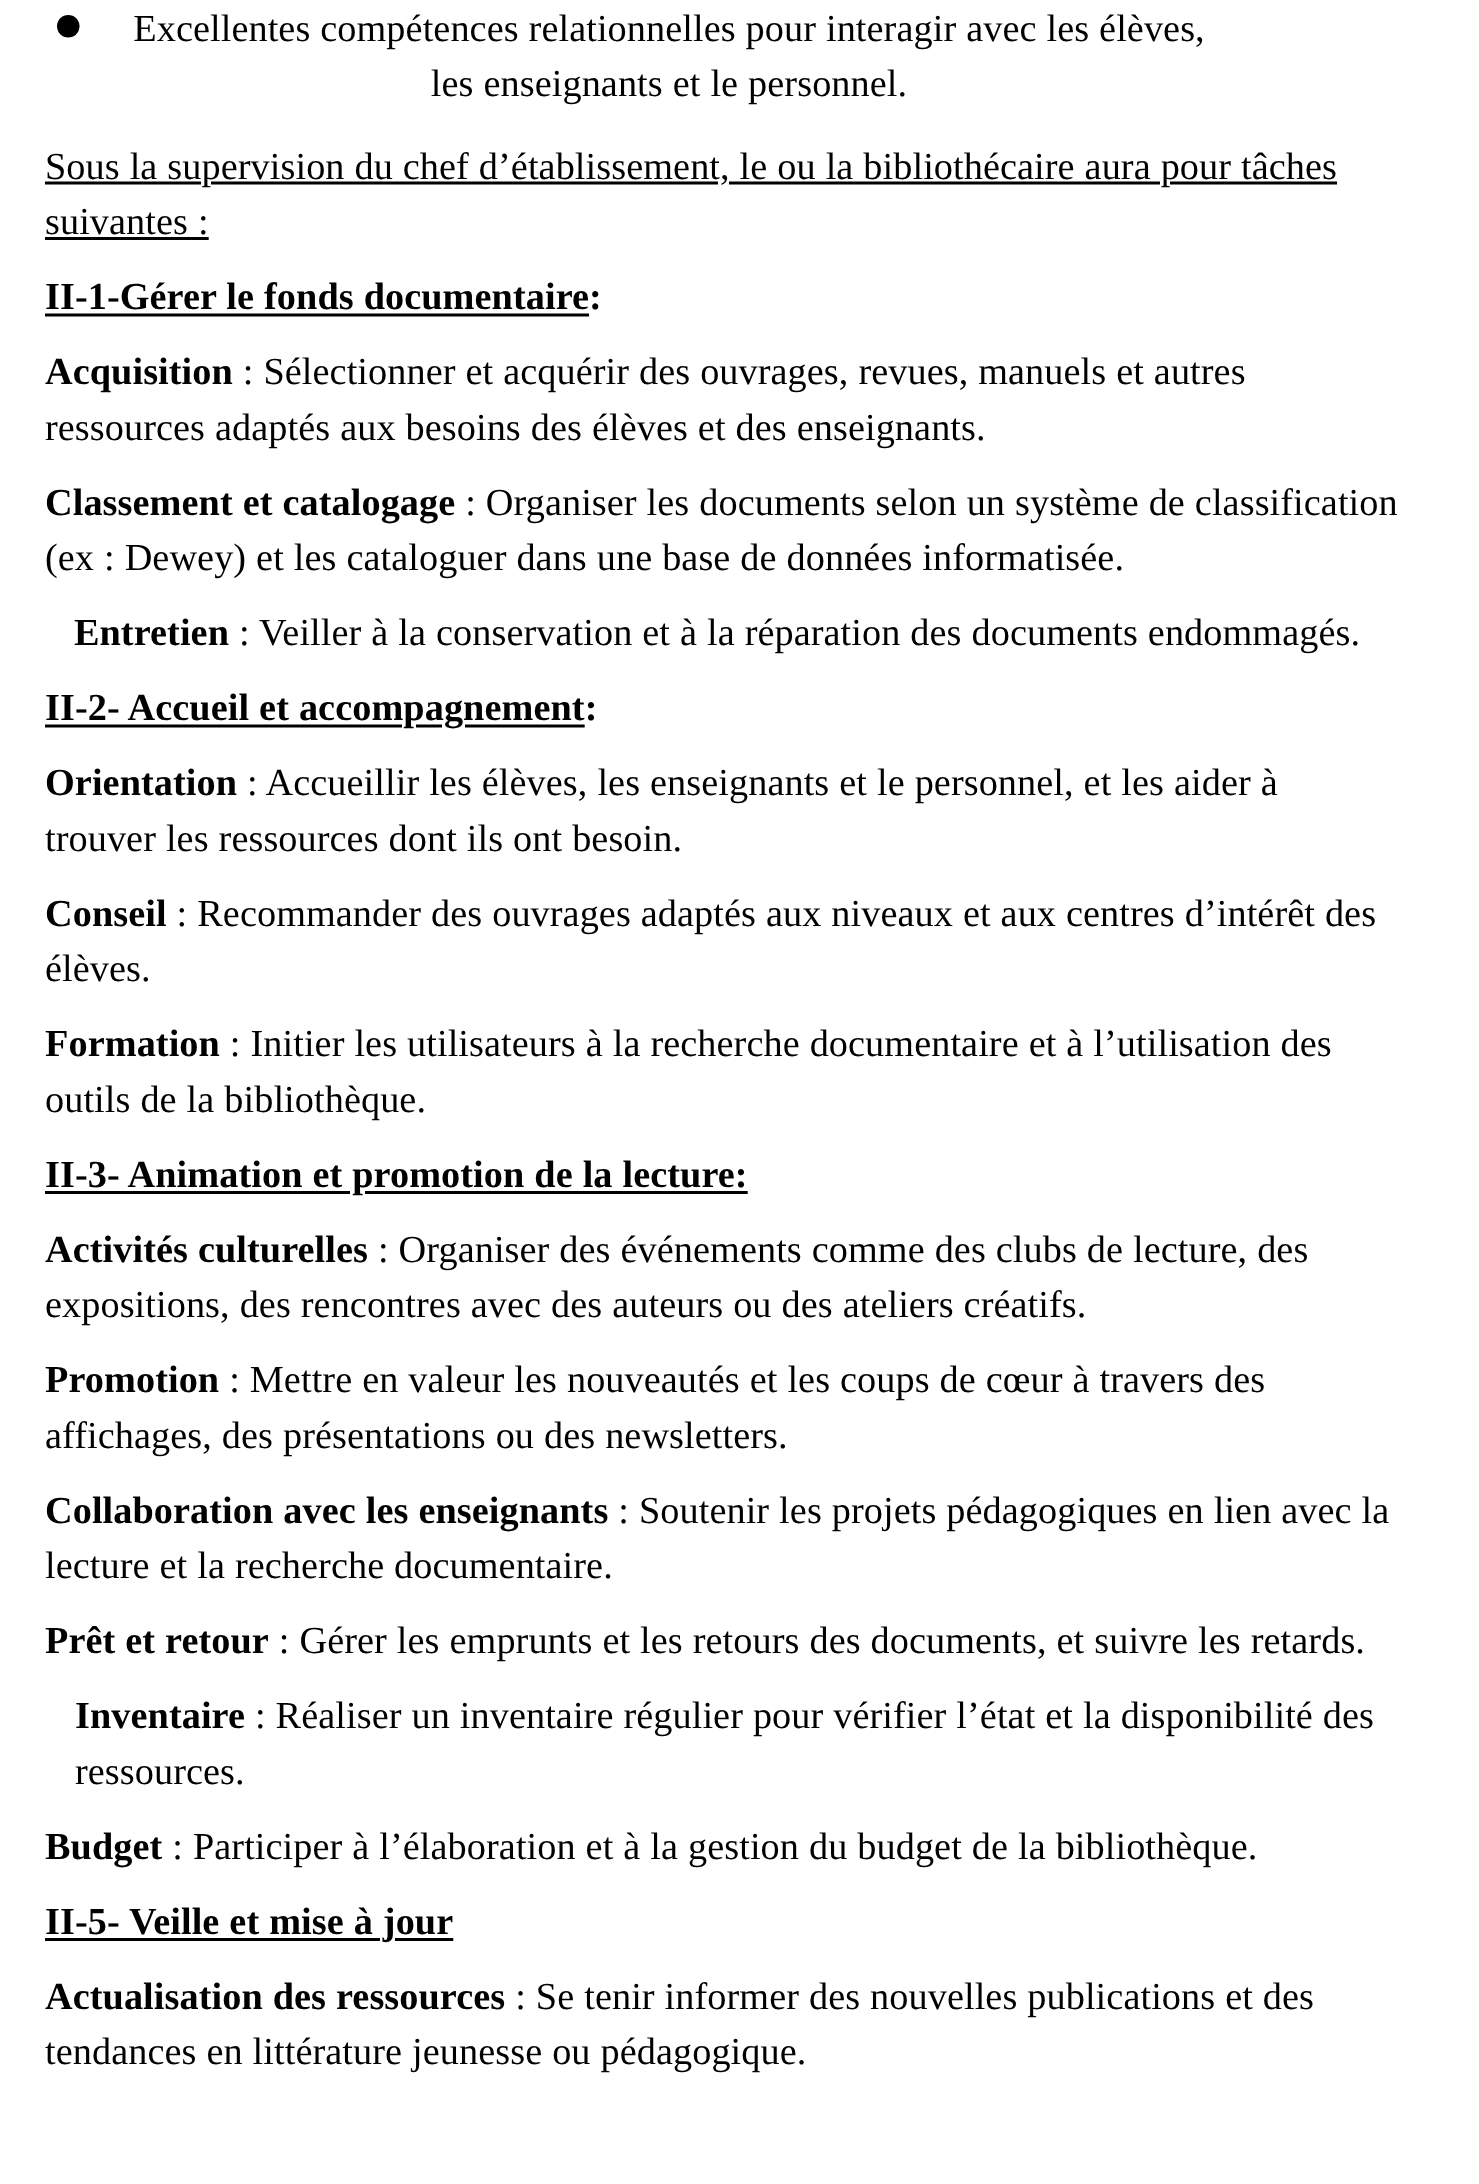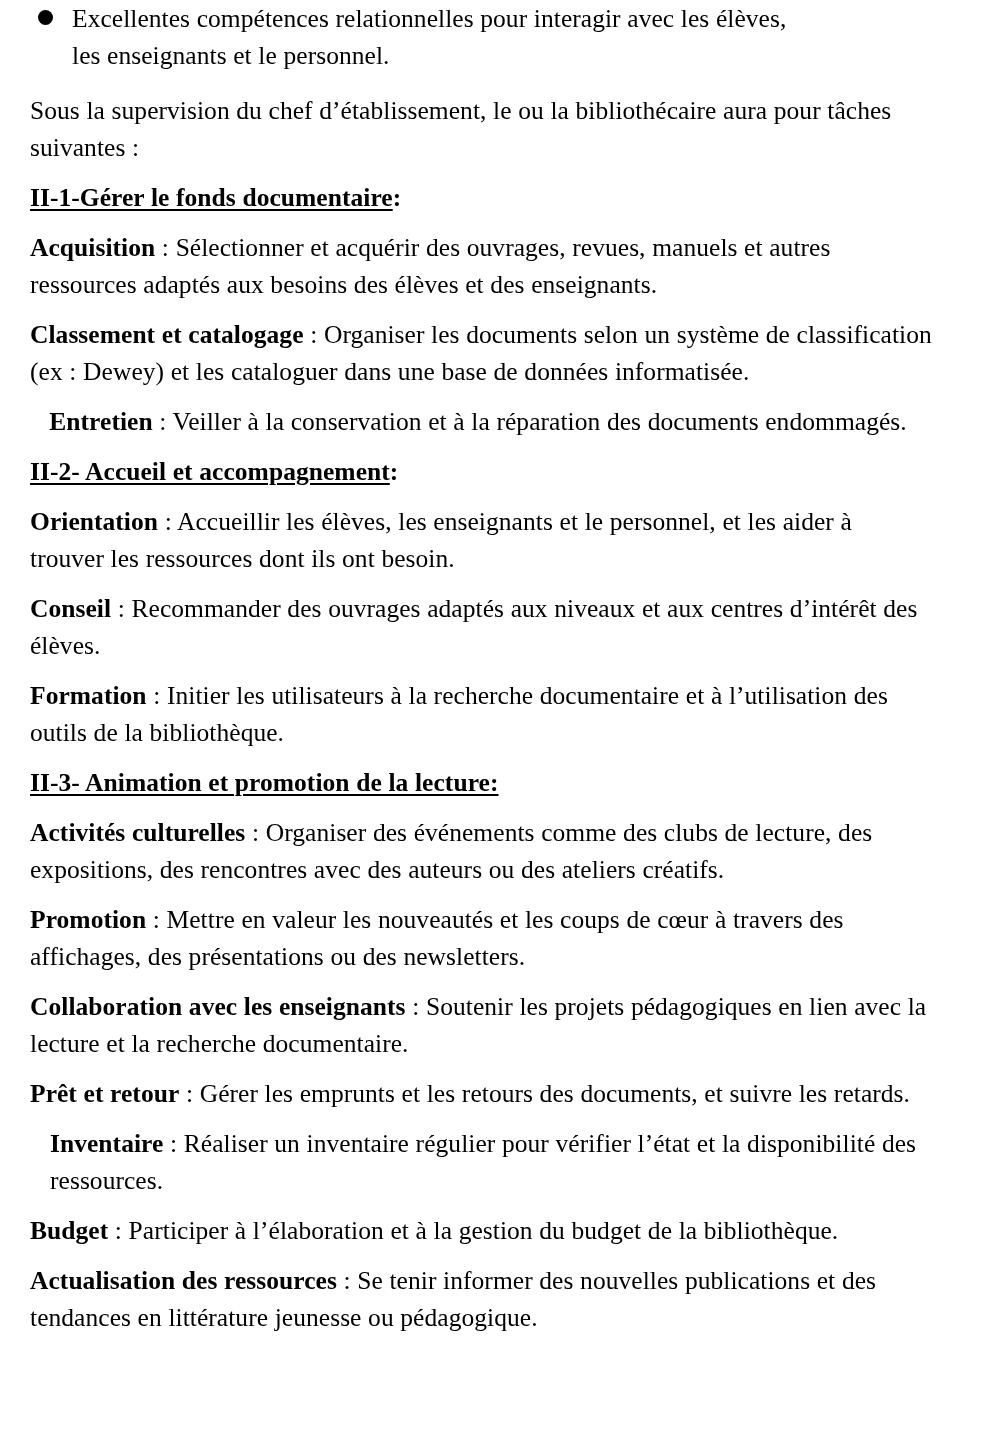--- a/index.html
+++ b/index.html
@@ -33,20 +33,21 @@
     text-align: left;
     word-spacing: 0.2px;
   }
 
   
   .bullet-item {
     display: flex;
     align-items: flex-start;
     margin: 16px 0 18px 0;
     padding-left: 8px;
+    text-align: center;
   }
   .bullet-glyph {
     flex: 0 0 auto;
     width: 34px;
     font-size: 22px;
     line-height: 37px;
     text-align: left;
     position: relative;
     top: -1px;
   }
@@ -83,21 +84,21 @@
     text-decoration: underline;
     text-underline-offset: 3px;
     text-decoration-thickness: 2px;
   }
   .heading .tail {
     text-decoration: none;
     font-weight: bold;
   }
 
   
-  .w-sous   { padding-right: 36px; }
+  .w-sous   { padding-right: 36px; text-decoration: underline; }
   .w-acq    { padding-right: 82px; }
   .w-class  { padding-right: 16px; }
   .w-entr   { padding-right: 24px; text-align: center; }
   .w-orient { padding-right: 68px; }
   .w-cons   { padding-right: 10px; }
   .w-form   { padding-right: 22px; }
   .w-activ  { padding-right: 30px; }
   .w-promo  { padding-right: 66px; }
   .w-collab { padding-right: 6px; }
   .w-pret   { padding-right: 8px; }
@@ -174,18 +175,21 @@
   </p>
 
   <p class="para blk w-inv">
     <span class="term">Inventaire</span><span> : Réaliser un inventaire régulier pour vérifier l’état et la disponibilité des ressources.</span>
   </p>
 
   <p class="para blk w-budg">
     <span class="term">Budget</span><span> : Participer à l’élaboration et à la gestion du budget de la bibliothèque.</span>
   </p>
 
+  <p class="heading blk">
+    <span class="u">II-5- Veille et mise à jour</span><span class="tail"></span>
+  </p>
 
   <p class="para blk w-actu">
     <span class="term">Actualisation des ressources</span><span> : Se tenir informer des nouvelles publications et des tendances en littérature jeunesse ou pédagogique.</span>
   </p>
 
 </div>
 
 </body></html>

